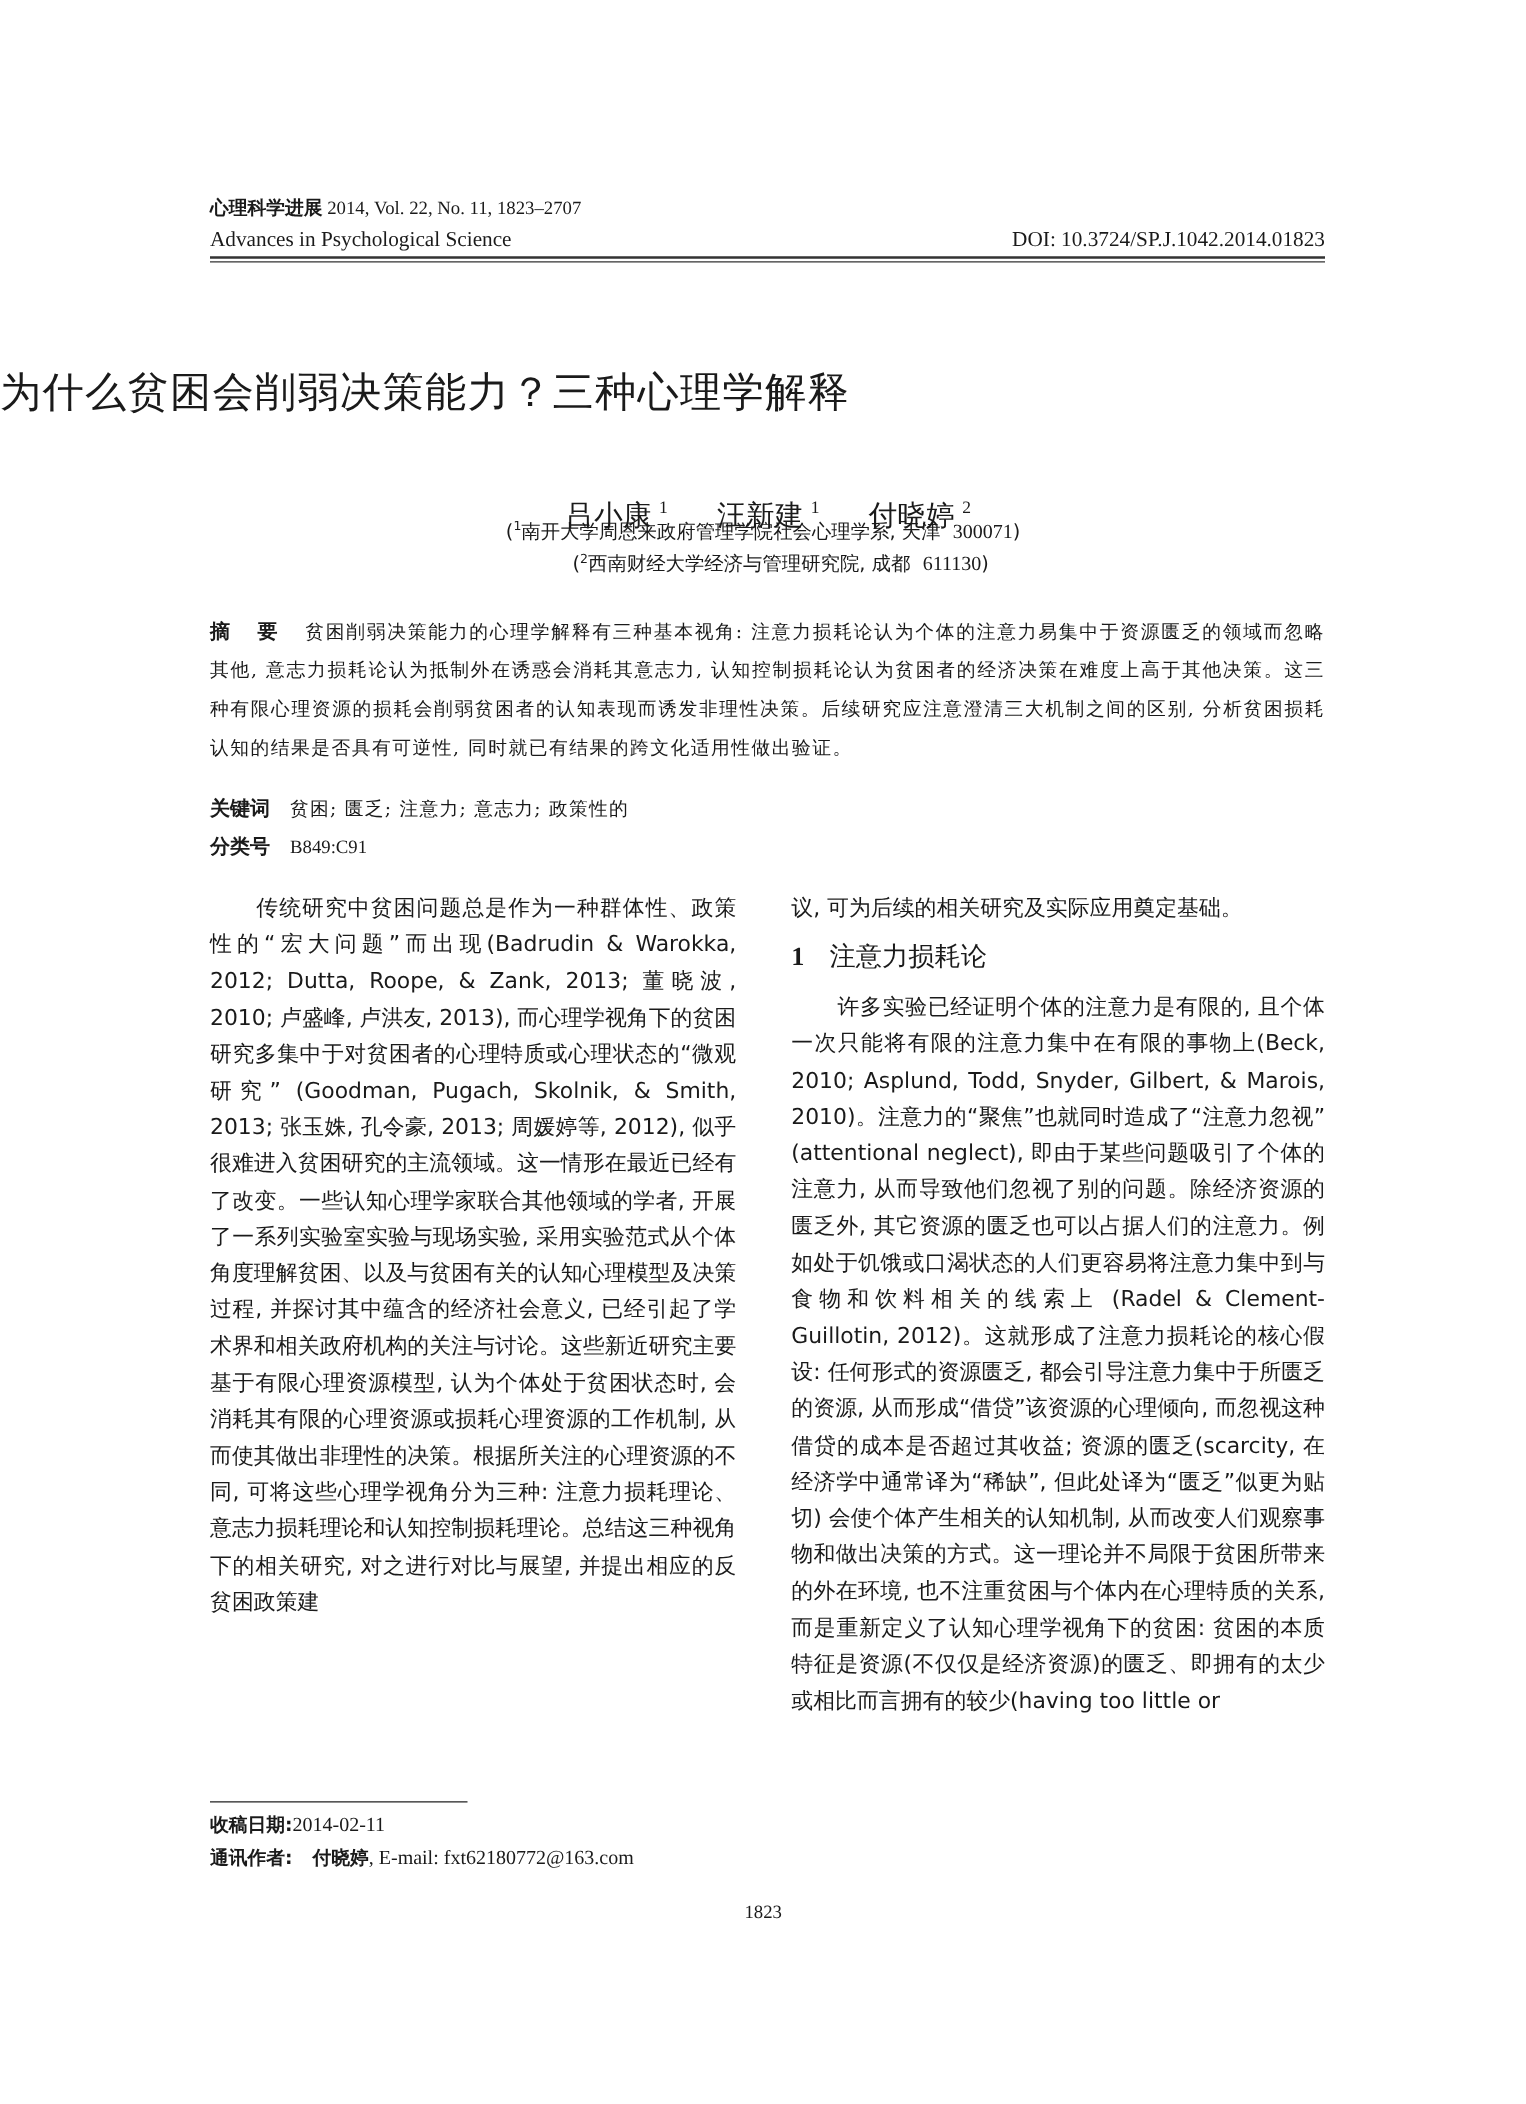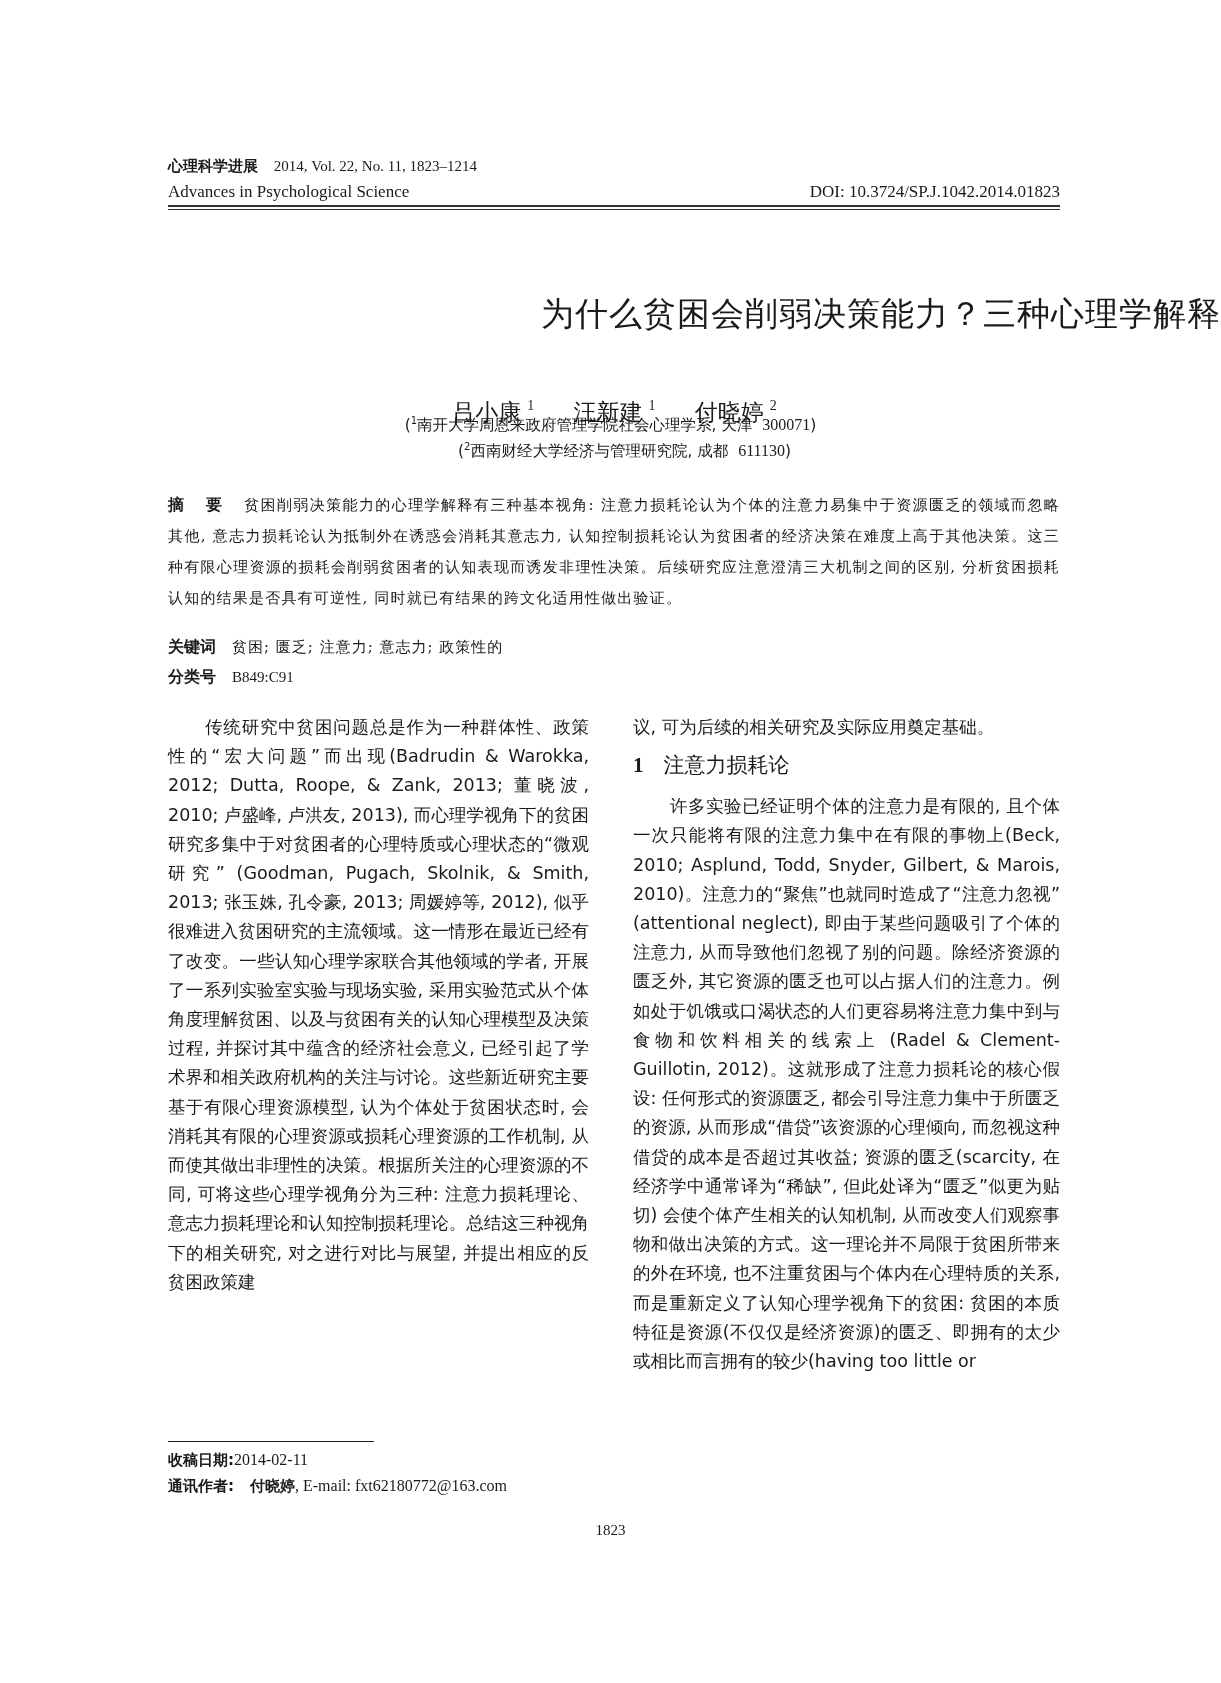--- a/index.html
+++ b/index.html
@@ -1,26 +1,26 @@
 <!DOCTYPE html>
 <html><head>
 <meta charset="utf-8">
 <style>
   html, body { margin: 0; padding: 0; background: #ffffff; }
   body { width: 1221px; height: 1683px; position: relative; overflow: hidden; color: #1a1a1a; font-family: "Liberation Serif", "DejaVu Serif", serif; }
   .page { position: absolute; left: 0; top: 0; width: 1221px; height: 1683px; }
 
   .hdr1 { position: absolute; left: 168px; top: 157px; font-size: 15px; white-space: nowrap; }
-  .hdr1 .jt { font-family: "DejaVu Sans", sans-serif; font-weight: bold; font-size: 15px; margin-right: 12px; }
+  .hdr1 .jt { font-family: "DejaVu Sans", sans-serif; font-weight: bold; font-size: 15px; margin-right: 0; }
   .hdr2 { position: absolute; left: 168px; top: 182px; width: 892px; font-size: 17px; display: flex; justify-content: space-between; }
   .rule { position: absolute; left: 168px; width: 892px; height: 0; border-top: 2px solid #333; }
   .rule.r1 { top: 205px; }
   .rule.r2 { top: 209px; border-top-width: 1px; }
 
-  .title { position: absolute; left: 0; top: 292px; width: 1221px; text-align: right; font-family: "DejaVu Sans", sans-serif; font-size: 33px; letter-spacing: 1px; }
+  .title { position: absolute; left: 0; top: 292px; width: 1221px; text-align: left; font-family: "DejaVu Sans", sans-serif; font-size: 33px; letter-spacing: 1px; }
   .authors { position: absolute; left: 4px; top: 367px; width: 1221px; text-align: center; font-family: "DejaVu Sans", sans-serif; font-size: 23px; margin-top: 30px; }
   .authors .a { margin: 0 16px; }
   .authors sup { font-family: "Liberation Serif", serif; font-size: 14px; vertical-align: 10px; margin-left: 6px; }
   .aff { position: absolute; left: 0; width: 1221px; text-align: center; font-family: "DejaVu Sans", sans-serif; font-size: 15.5px; }
   .aff.a1 { top: 415px; }
   .aff.a2 { top: 441px; left: 14px; }
   .aff sup { font-size: 10px; vertical-align: 6px; }
   .aff .num { font-family: "Liberation Serif", serif; font-size: 16px; margin-top: 48px; }
 
   .abs { position: absolute; left: 168px; top: 489px; width: 892px; font-size: 15px; line-height: 31px; font-family: "DejaVu Serif", serif; text-align: justify; letter-spacing: 1.2px; }
@@ -47,21 +47,21 @@
 
   .pageno { position: absolute; left: 0; width: 1221px; top: 1522px; text-align: center; font-size: 15px; font-family: "Liberation Serif", serif; }
 </style>
 </head>
 <body>
 
 <div class="page">
 
   <div class="hdr1">
     <span class="jt">心理科学进展</span>
-    <span>2014, Vol. 22, No. 11, 1823–1214</span>
+    <span>2014, Vol. 22, No. 11, 1823–2707</span>
   </div>
   <div class="hdr2">
     <span>Advances in Psychological Science</span>
     <span>DOI: 10.3724/SP.J.1042.2014.01823</span>
   </div>
   <div class="rule r1"></div>
   <div class="rule r2"></div>
 
   <div class="title">为什么贫困会削弱决策能力？三种心理学解释</div>
 

